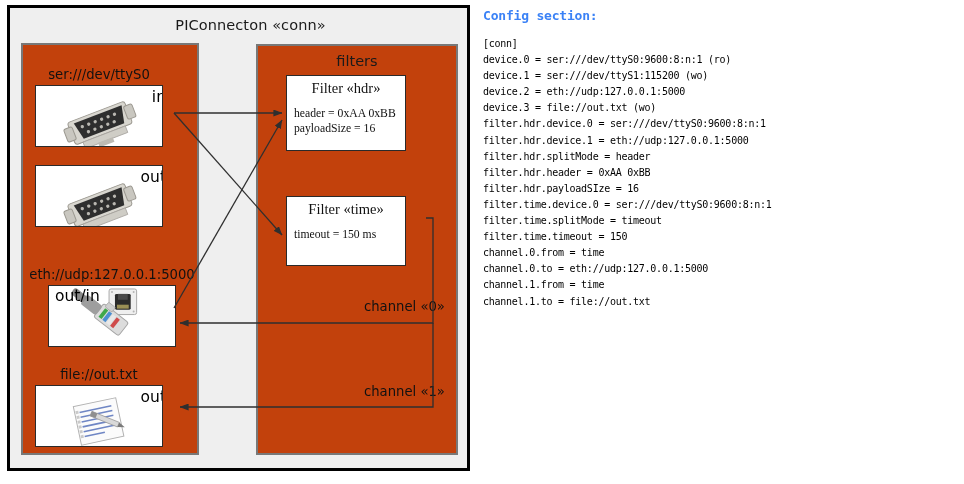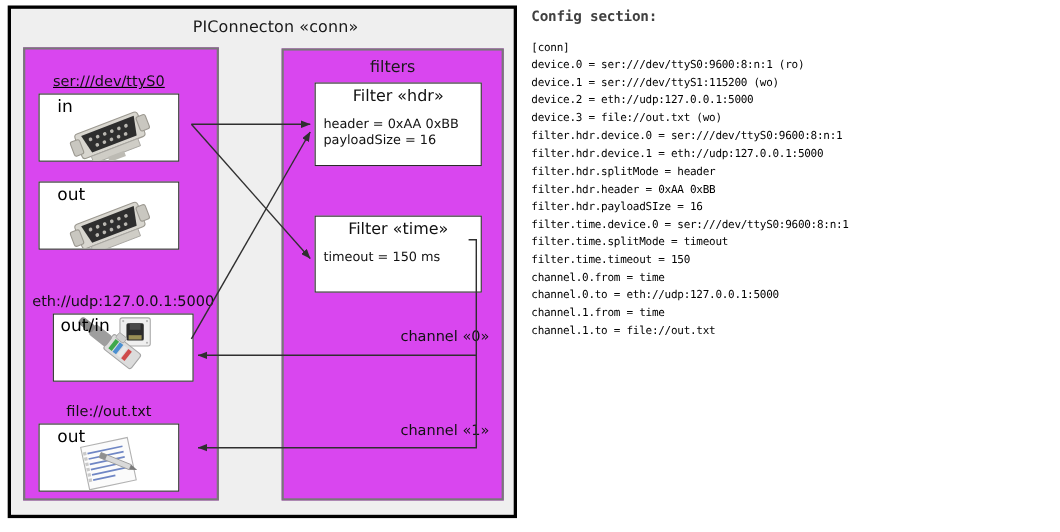--- a/index.html
+++ b/index.html
@@ -34,21 +34,21 @@
     text-align: center;
     font-size: 14.5px;
     color: #1a1a1a;
     letter-spacing: .1px;
     padding-left: 12px;
   }
 
   
   .panel {
     position: absolute;
-    background: #d946ef;
+    background: #c2410c;
     border: 2px solid #787878;
     box-sizing: border-box;
   }
   #devices-panel {
     left: 11px;
     top: 35px;
     width: 178px;
     height: 412px;
   }
   #filters-panel {
@@ -86,52 +86,53 @@
   .device-box {
     position: relative;
     height: 62px;
     background: #ffffff;
     border: 1.6px solid #2a2a2a;
     box-sizing: border-box;
     overflow: hidden;
   }
   .device-label {
     position: absolute;
-    left: 16px;
+    left: 4px;
     top: 2px;
     width: 100%;
-    text-align: left;
+    text-align: right;
     font-size: 15.5px;
     color: #000;
     z-index: 3;
   }
   .device-label.left {
     text-align: center;
     left: 6px;
     width: auto;
     top: 1px;
   }
   .device-art {
     position: absolute;
     left: 0; top: 0; right: 0; bottom: 0;
     z-index: 1;
   }
 
-  #dev-ttyS0 { left: 12px; top: 22px; text-decoration: underline; }
+  #dev-ttyS0 { left: 12px; top: 22px; }
   #dev-ttyS1 { left: 12px; top: 120px; }
   #dev-eth   { left: 12px; top: 222px; margin-left: 13px; }
   #dev-file  { left: 12px; top: 322px; }
 
   
   .filter-box {
     position: absolute;
     background: #ffffff;
     border: 1.6px solid #2a2a2a;
     box-sizing: border-box;
-    width: 152px;
+    width: 120px;
+    font-family: Liberation Serif, serif;
   }
   #filter-hdr  { left: 28px; top: 29px; height: 76px; }
   #filter-time { left: 28px; top: 150px; height: 70px; }
   .filter-title {
     text-align: center;
     font-size: 14.5px;
     color: #111;
     margin-top: 4px;
   }
   .filter-props {
@@ -166,21 +167,21 @@
   #config-section {
     position: absolute;
     left: 483px;
     top: 8px;
     width: 470px;
   }
   #config-heading {
     font-family: "DejaVu Sans Mono", "Liberation Mono", monospace;
     font-weight: bold;
     font-size: 13px;
-    color: #404040;
+    color: #3b82f6;
     margin-bottom: 13px;
     letter-spacing: -0.2px;
   }
   #config-body {
     font-family: "DejaVu Sans Mono", "Liberation Mono", monospace;
     font-size: 10px;
     line-height: 16.1px;
     color: #000;
     white-space: pre;
     letter-spacing: -0.25px;

